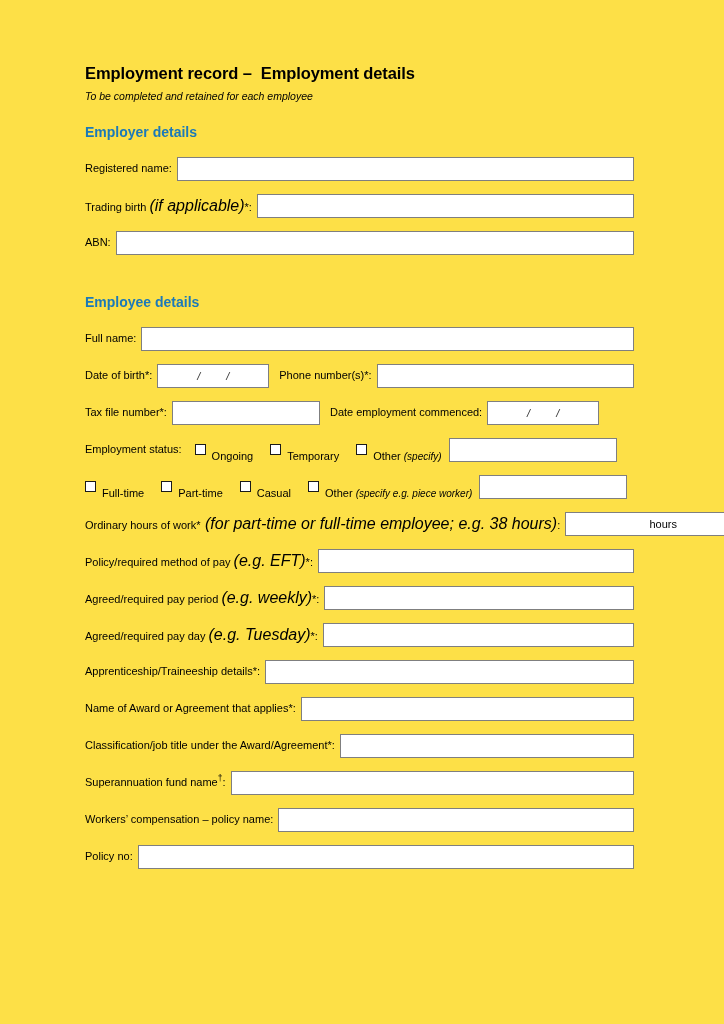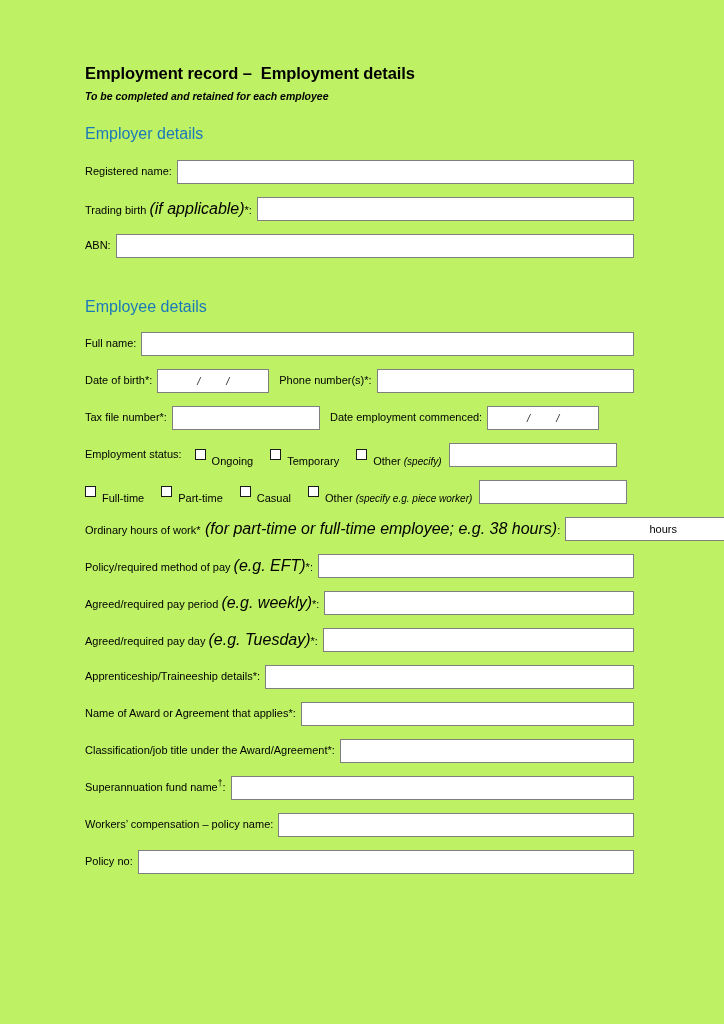--- a/index.html
+++ b/index.html
@@ -12,21 +12,21 @@
     width: 724px;
     height: 1024px;
     font-family: "Liberation Sans", sans-serif;
     color: #000000;
     -webkit-font-smoothing: antialiased;
   }
   .page {
     position: relative;
     width: 724px;
     height: 1024px;
-    background: #bef264;
+    background: #fde047;
     box-sizing: border-box;
     padding: 0;
     overflow: hidden;
   }
   .content {
     position: absolute;
     left: 85px;
     top: 64px;
     width: 549px;
   }
@@ -38,27 +38,26 @@
     letter-spacing: -0.1px;
     margin: 0 0 6px 0;
     line-height: 1.2;
     white-space: pre;
   }
   .doc-subtitle {
     font-size: 10.5px;
     font-style: italic;
     margin: 0 0 22px 0;
     line-height: 1.2;
-    font-weight: bold;
   }
 
   
   .section-heading {
-    font-size: 16px;
-    font-weight: normal;
+    font-size: 14px;
+    font-weight: bold;
     color: #1b79b9;
     margin: 0 0 16px 0;
     line-height: 1.2;
   }
   .section-gap {
     height: 26px;
   }
 
   
   .row {

